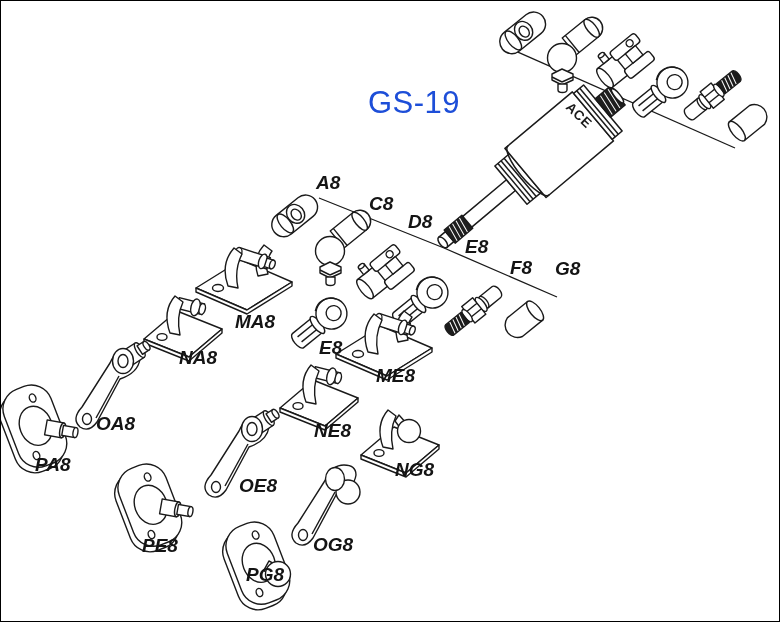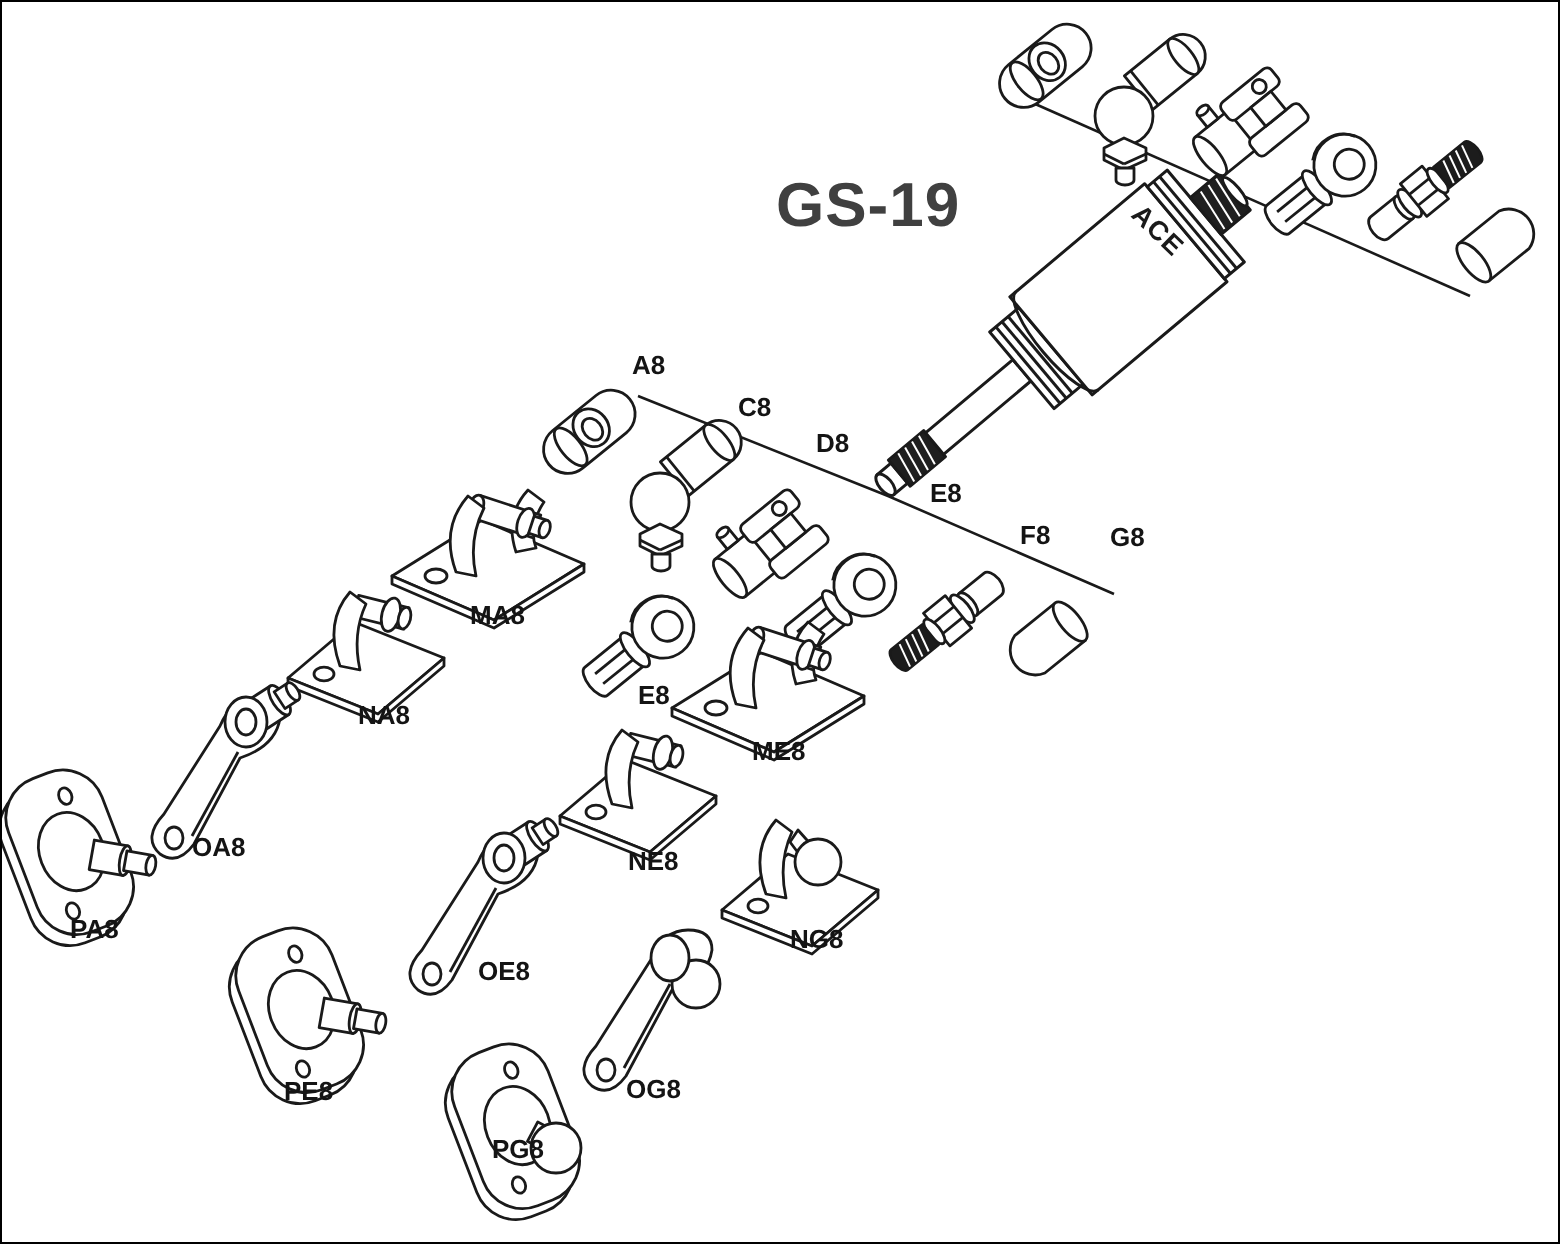--- a/index.html
+++ b/index.html
@@ -3,26 +3,26 @@
 <meta charset="utf-8">
 <style>
   html,body{margin:0;padding:0;background:#e8e8e8;}
   #stage{
     position:relative;width:778px;height:620px;margin:0 auto;
     background:#ffffff;border:1px solid #000;overflow:hidden;
     font-family:"Liberation Sans", sans-serif;
   }
   #art{position:absolute;left:0;top:0;}
   .lbl{
-    position:absolute;font-weight:bold;font-size:13px;line-height:20px;
-    color:#141414;letter-spacing:0px;white-space:nowrap;
+    position:absolute;font-weight:bold;font-size:19px;line-height:20px;
+    color:#141414;letter-spacing:0px;white-space:nowrap;font-style:italic;
   }
   .title{
-    position:absolute;font-weight:bold;font-size:31px;line-height:32px;
-    color:#404040;letter-spacing:0.5px;white-space:nowrap;margin-left:20px;
+    position:absolute;font-weight:normal;font-size:31px;line-height:32px;
+    color:#1d4ed8;letter-spacing:0.5px;white-space:nowrap;
   }
 </style>
 </head>
 <body>
 
 <div id="stage">
 
   <svg id="art" width="778" height="620" viewBox="0 0 778 620">
 
     <defs id="parts-defs">
@@ -238,21 +238,21 @@
   </svg>
 
   <div class="title" style="left:367px;top:86px">GS-19</div>
 
   <div class="lbl" style="left:315px;top:172px">A8</div>
   <div class="lbl" style="left:368px;top:193px">C8</div>
   <div class="lbl" style="left:407px;top:211px">D8</div>
   <div class="lbl" style="left:464px;top:236px">E8</div>
   <div class="lbl" style="left:509px;top:257px">F8</div>
   <div class="lbl" style="left:554px;top:258px">G8</div>
-  <div class="lbl" style="left:234px;top:297px">MA8</div>
+  <div class="lbl" style="left:234px;top:311px">MA8</div>
   <div class="lbl" style="left:178px;top:347px">NA8</div>
   <div class="lbl" style="left:95px;top:413px">OA8</div>
   <div class="lbl" style="left:34px;top:454px">PA8</div>
   <div class="lbl" style="left:318px;top:337px">E8</div>
   <div class="lbl" style="left:375px;top:365px">ME8</div>
   <div class="lbl" style="left:313px;top:420px">NE8</div>
   <div class="lbl" style="left:394px;top:459px">NG8</div>
   <div class="lbl" style="left:238px;top:475px">OE8</div>
   <div class="lbl" style="left:141px;top:535px">PE8</div>
   <div class="lbl" style="left:312px;top:534px">OG8</div>

